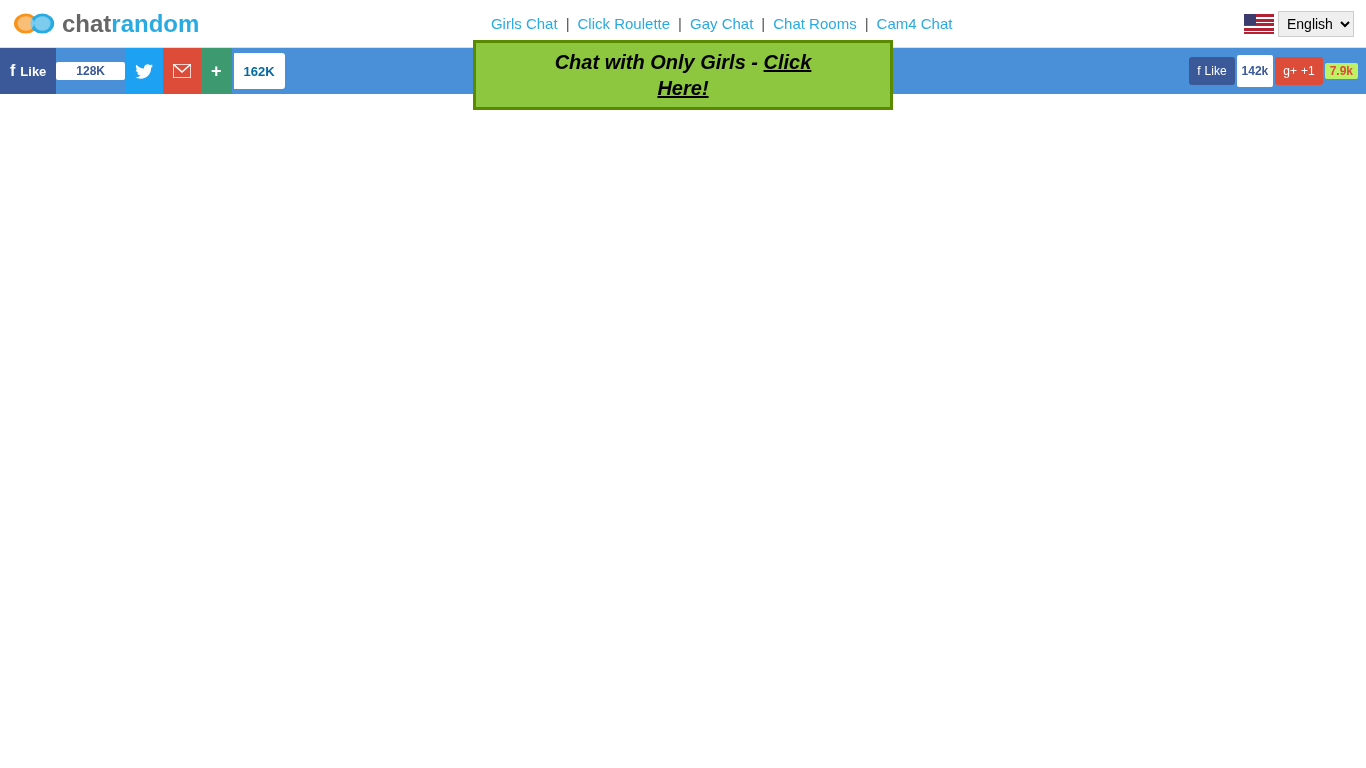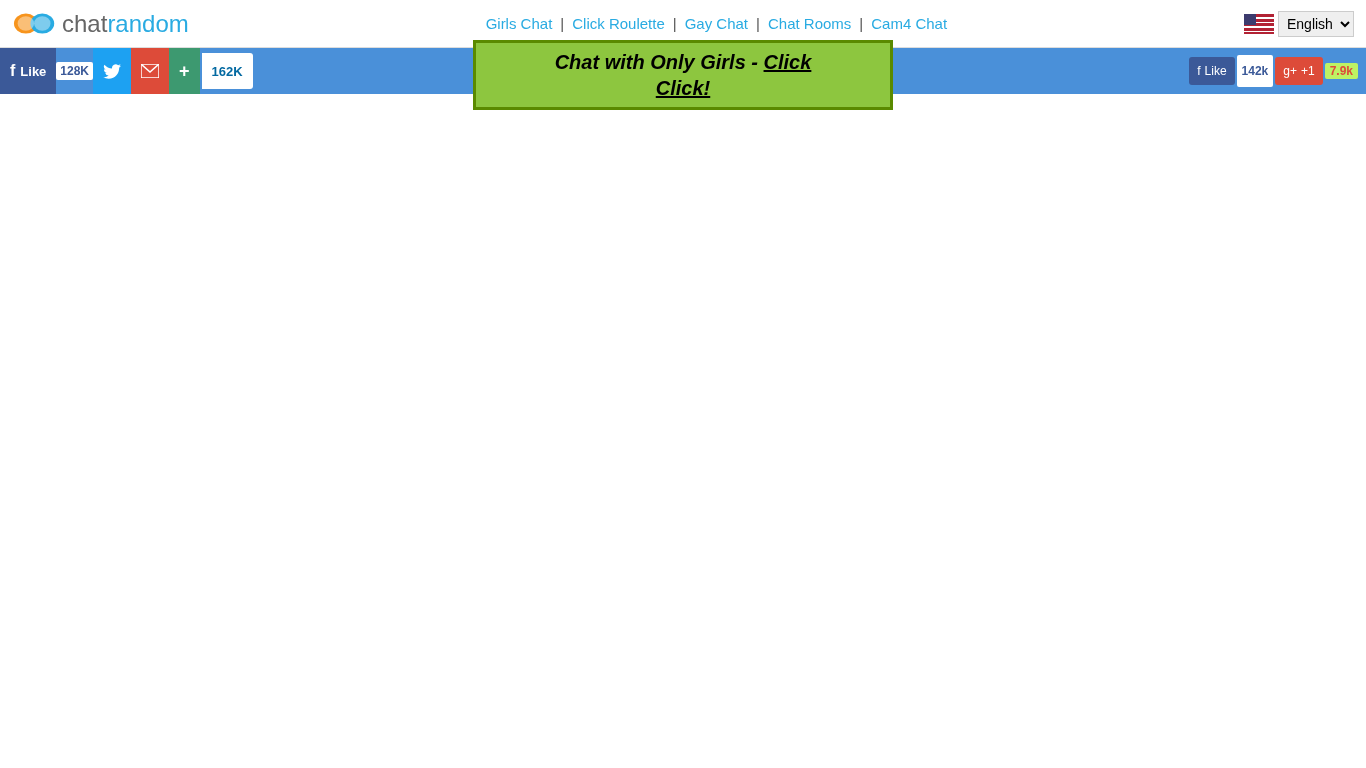--- a/index.html
+++ b/index.html
@@ -82,21 +82,21 @@
 
     .fb-btn .fb-f {
       font-size: 16px;
       font-weight: bold;
     }
 
     .fb-count {
       background: #fff;
       color: #3b5998;
       border-radius: 2px;
-      padding: 2px 4px;
+      padding: 2px 20px;
       font-size: 12px;
       font-weight: bold;
     }
 
     .tw-btn {
       display: flex;
       align-items: center;
       background: #1da1f2;
       color: #fff;
       height: 100%;
@@ -278,21 +278,21 @@
 <body>
 
 <div class="header">
   <div class="logo-area">
     <svg viewBox="0 0 50 35" xmlns="http://www.w3.org/2000/svg" width="46" height="32" style="margin-right:4px;">
       <ellipse cx="15" cy="17" rx="13" ry="11" fill="#f7941d"></ellipse>
       <ellipse cx="33" cy="17" rx="13" ry="11" fill="#29abe2"></ellipse>
       <ellipse cx="15" cy="17" rx="9" ry="8" fill="#fff" opacity="0.4"></ellipse>
       <ellipse cx="33" cy="17" rx="9" ry="8" fill="#fff" opacity="0.4"></ellipse>
     </svg>
-    <span style="font-size:24px; font-weight:400;">
+    <span style="font-size:24px; font-weight:700;">
       <span style="color:#666;">chat</span><span style="color:#29abe2;">random</span>
     </span>
   </div>
 
   <div class="nav-links">
     <a href="#">Girls Chat</a>
     <span class="nav-separator">|</span>
     <a href="#">Click Roulette</a>
     <span class="nav-separator">|</span>
     <a href="#">Gay Chat</a>
@@ -335,21 +335,21 @@
     <div class="plus-btn">
       <span>+</span>
     </div>
 
     <div class="share-count">162K</div>
   </div>
 
   <div class="cta-banner">
     <div class="cta-banner-text">
       <span>Chat with Only Girls - </span><span class="click-here">Click</span><br>
-      <span class="click-here">Click!</span>
+      <span class="click-here">Here!</span>
     </div>
   </div>
 
   <div class="social-right">
     <div class="fb-like-btn">
       <span>f</span>
       <span>Like</span>
     </div>
     <div class="fb-like-count">142k</div>
 

